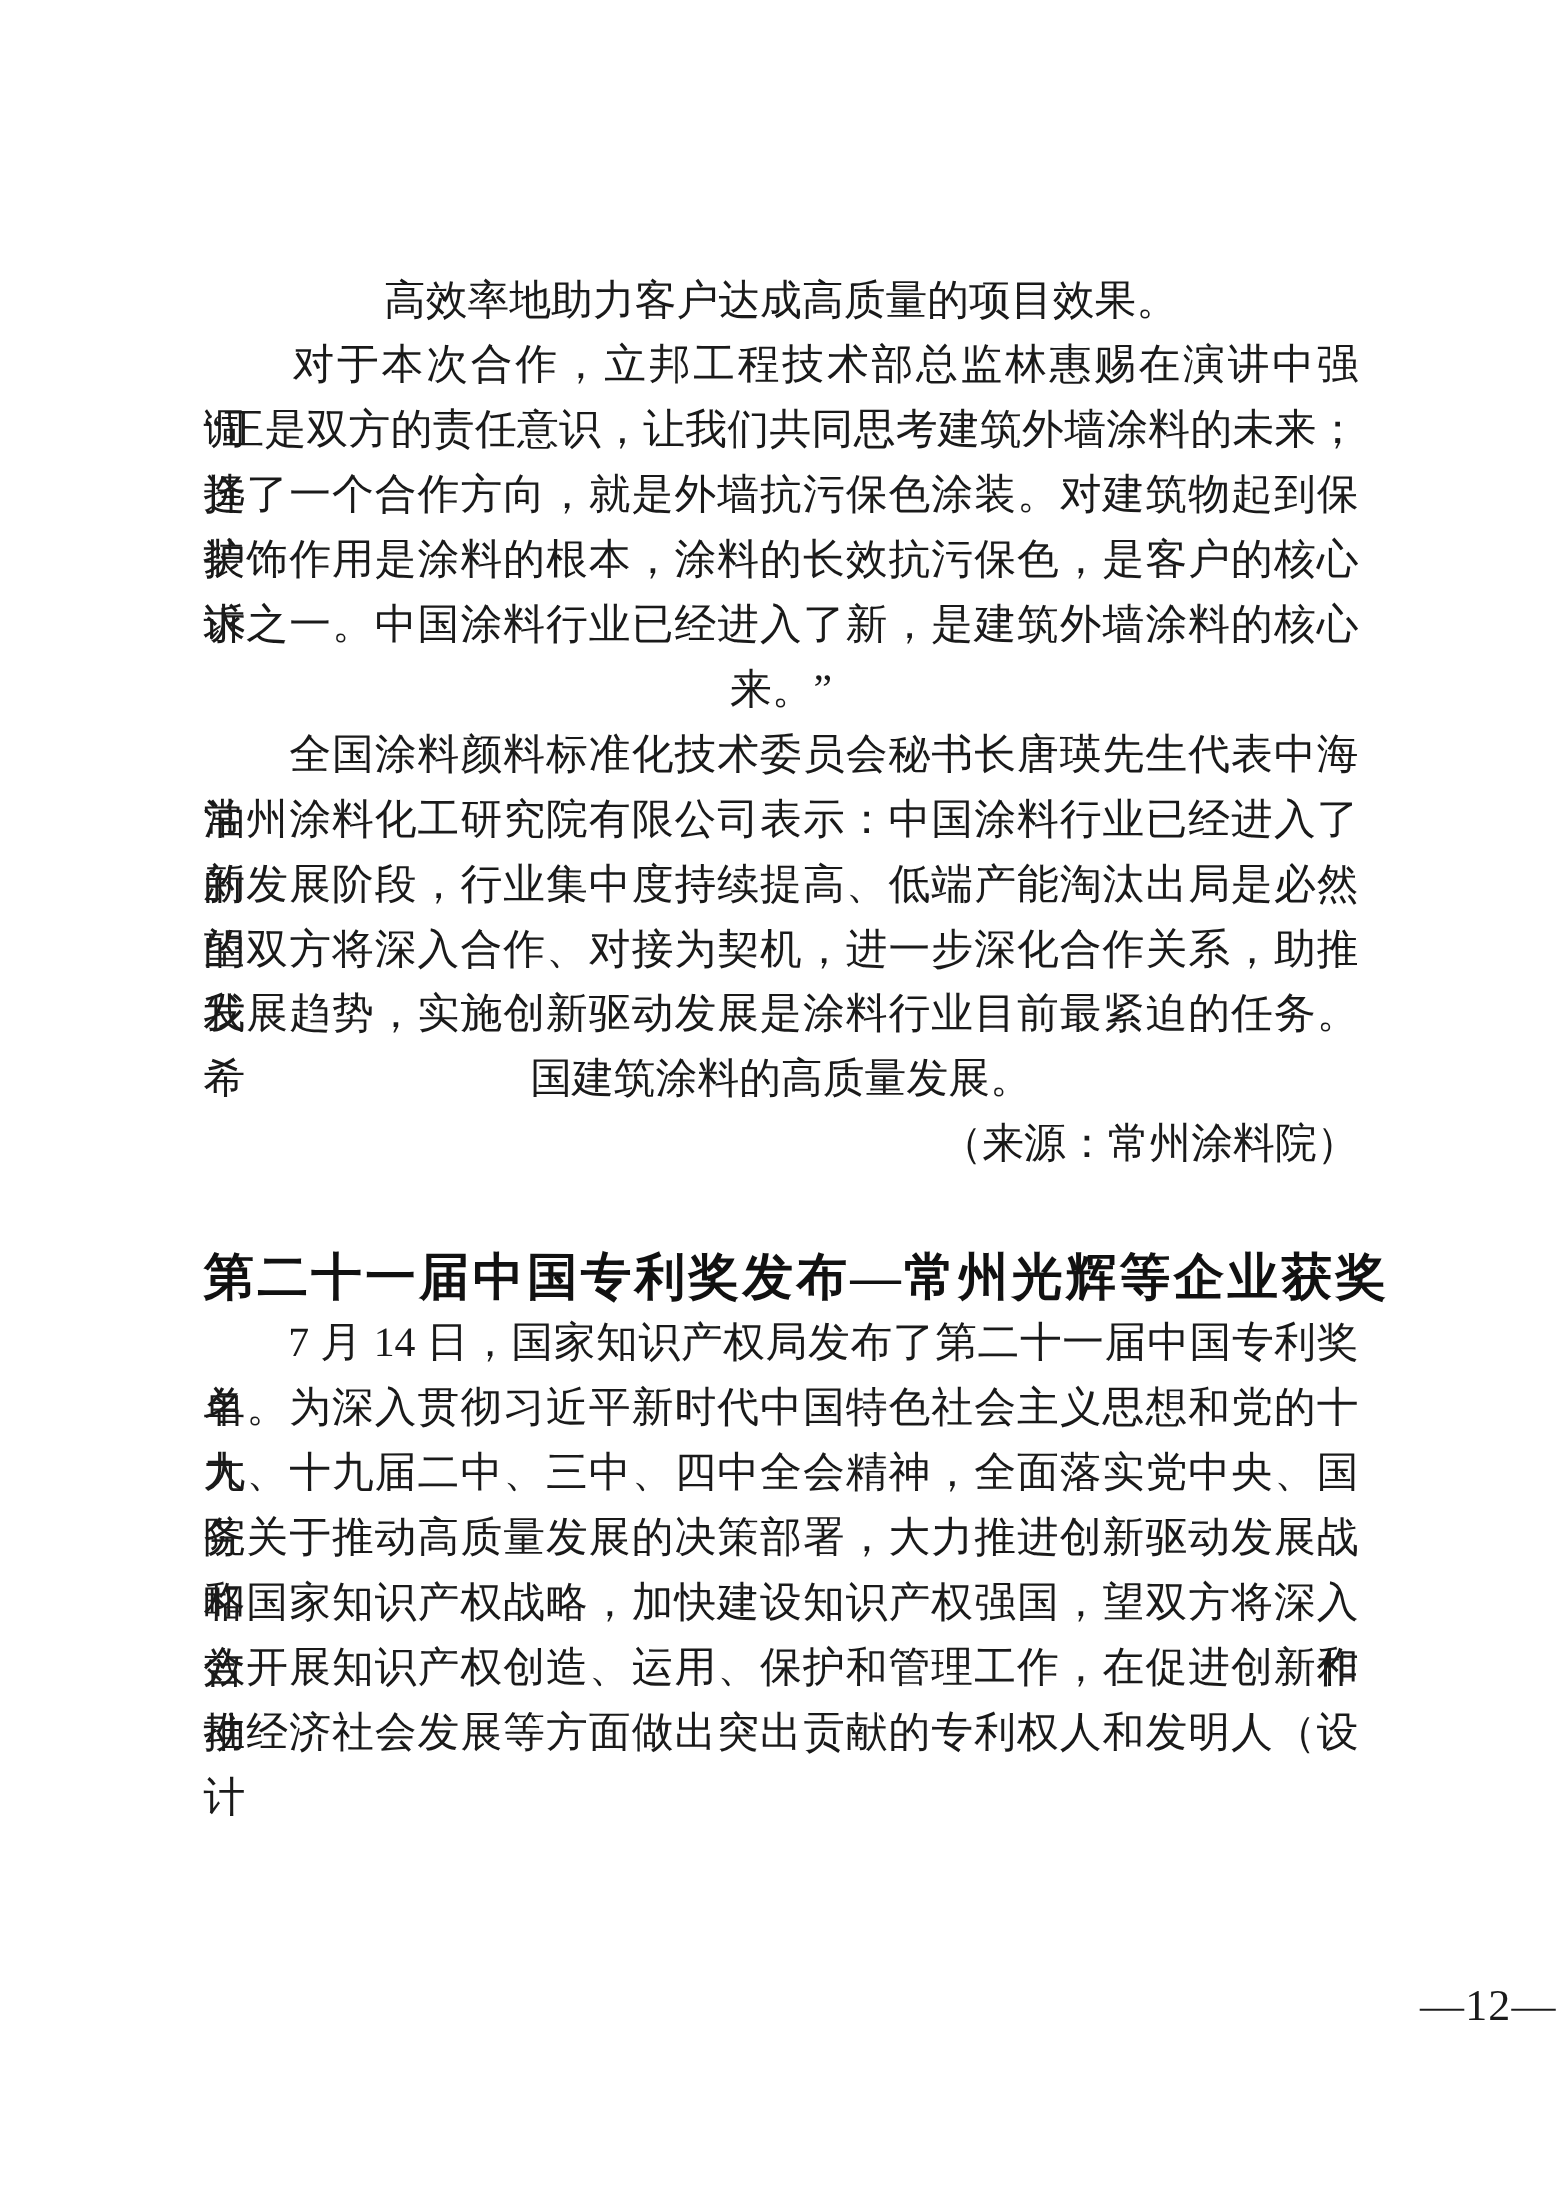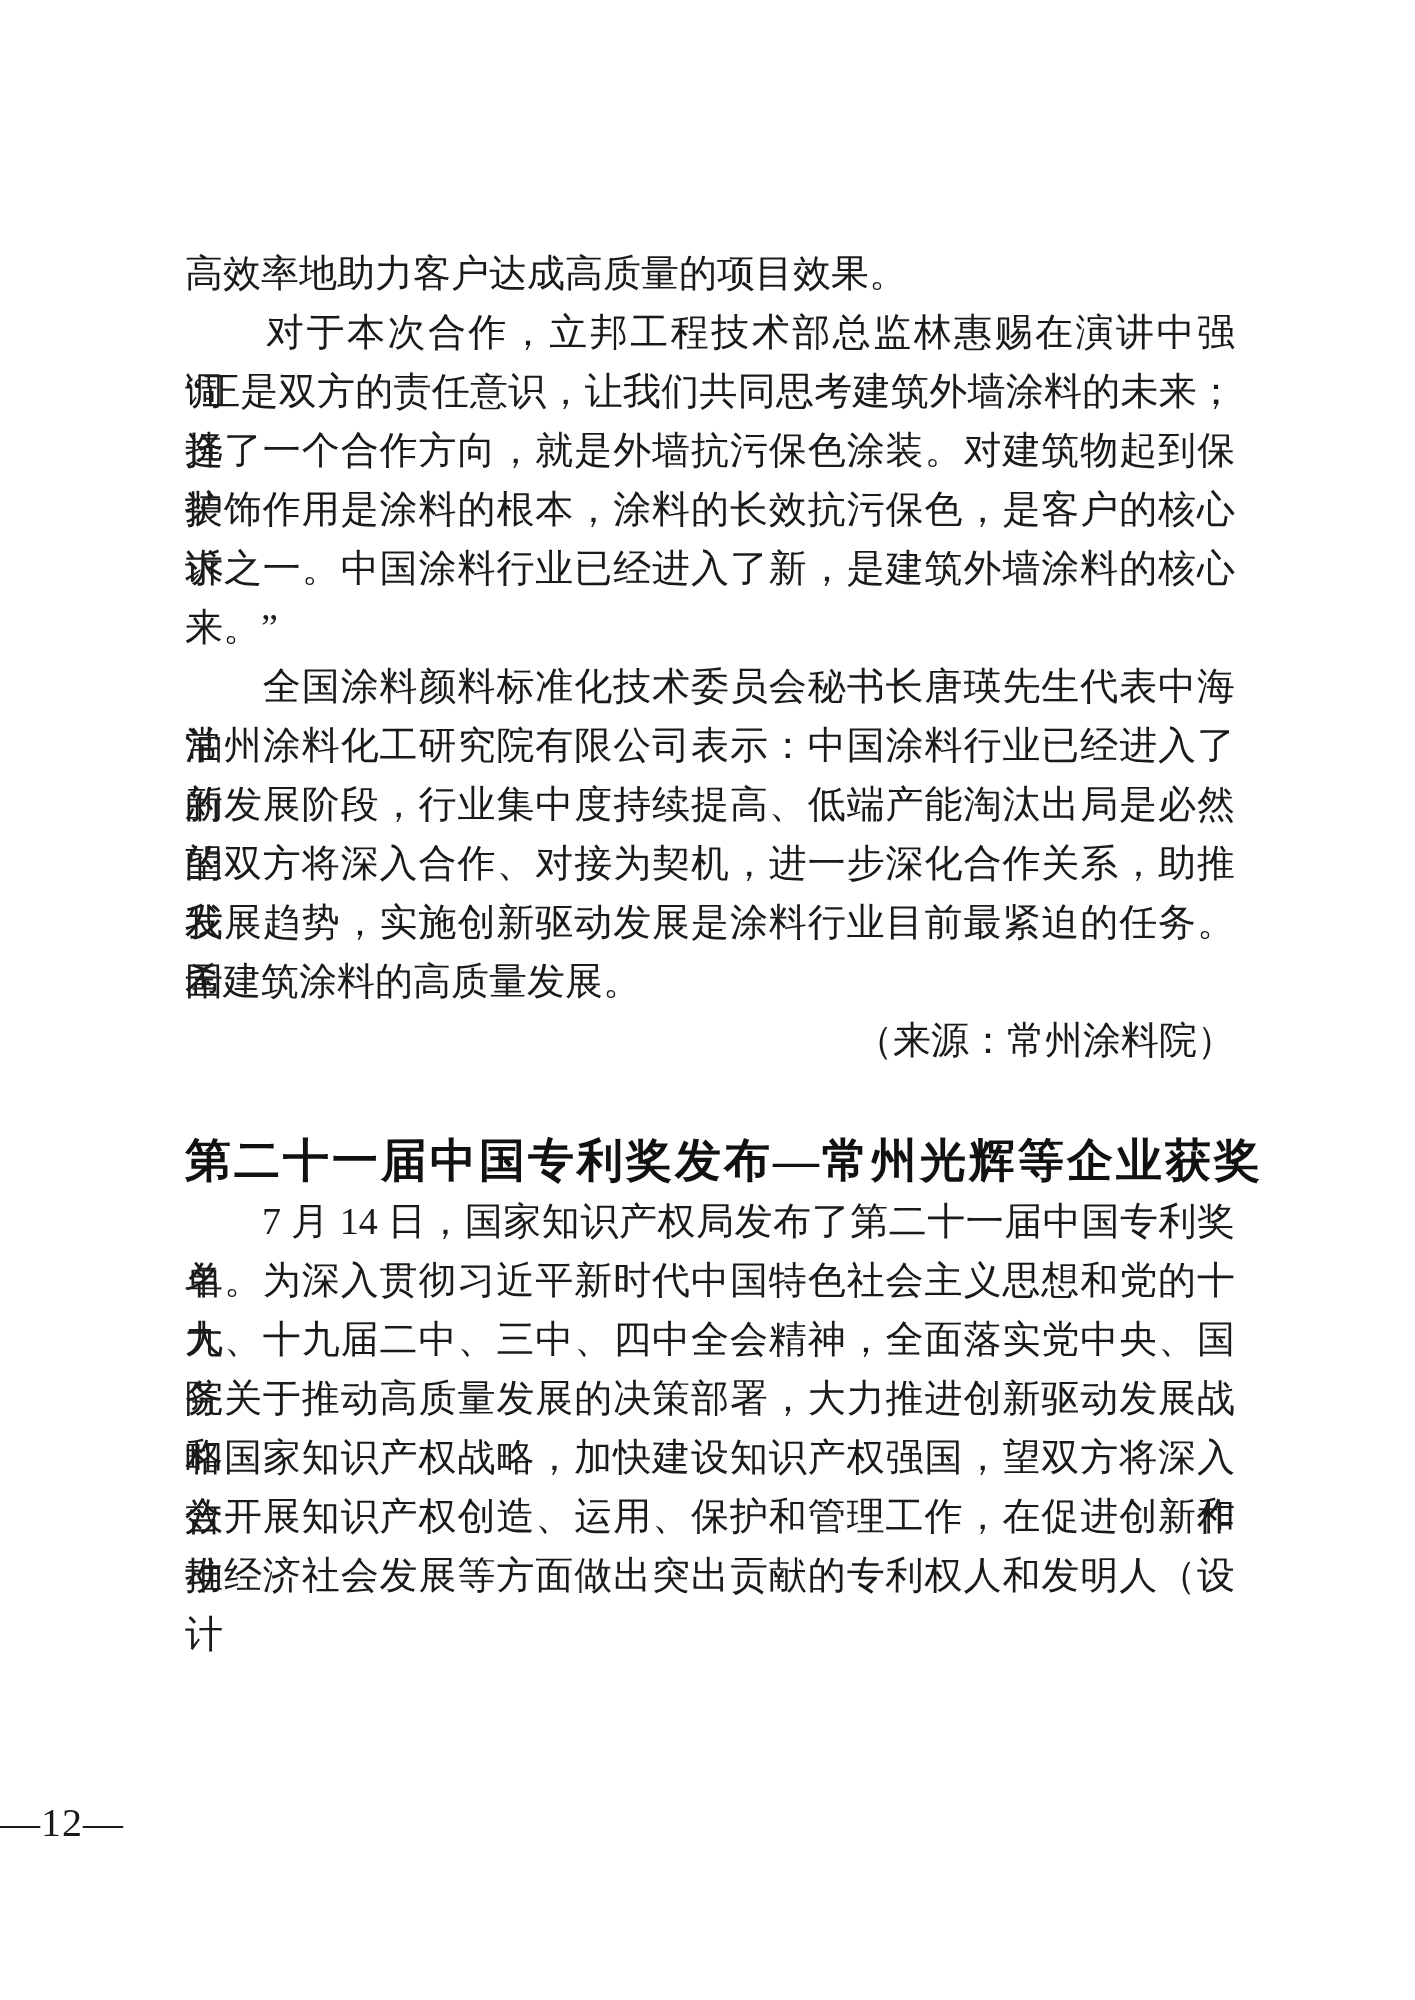--- a/index.html
+++ b/index.html
@@ -31,21 +31,21 @@
     color: #1a1a1a;
   }
   
   .align-j {
     text-align: justify;
     text-align-last: justify;
     text-justify: inter-character;
   }
   
   .align-l {
-    text-align: left;
+    text-align: center;
   }
   
   .align-r {
     text-align: right;
   }
   .award-title {
     margin: 60px 0 0 0;
     height: 62px;
     line-height: 62px;
     font-size: 46px;
@@ -56,21 +56,21 @@
     color: #111111;
     white-space: nowrap;
   }
   .footer {
     position: absolute;
     left: 0;
     top: 1800px;
     width: 100%;
     height: 46px;
     line-height: 46px;
-    text-align: left;
+    text-align: right;
     font-size: 40px;
     letter-spacing: 1px;
     color: #1a1a1a;
   }
 </style>
 </head>
 <body>
 
 <div class="page" style="background: rgb(255, 255, 255); color: rgb(26, 26, 26);">
   <div class="text-block">

